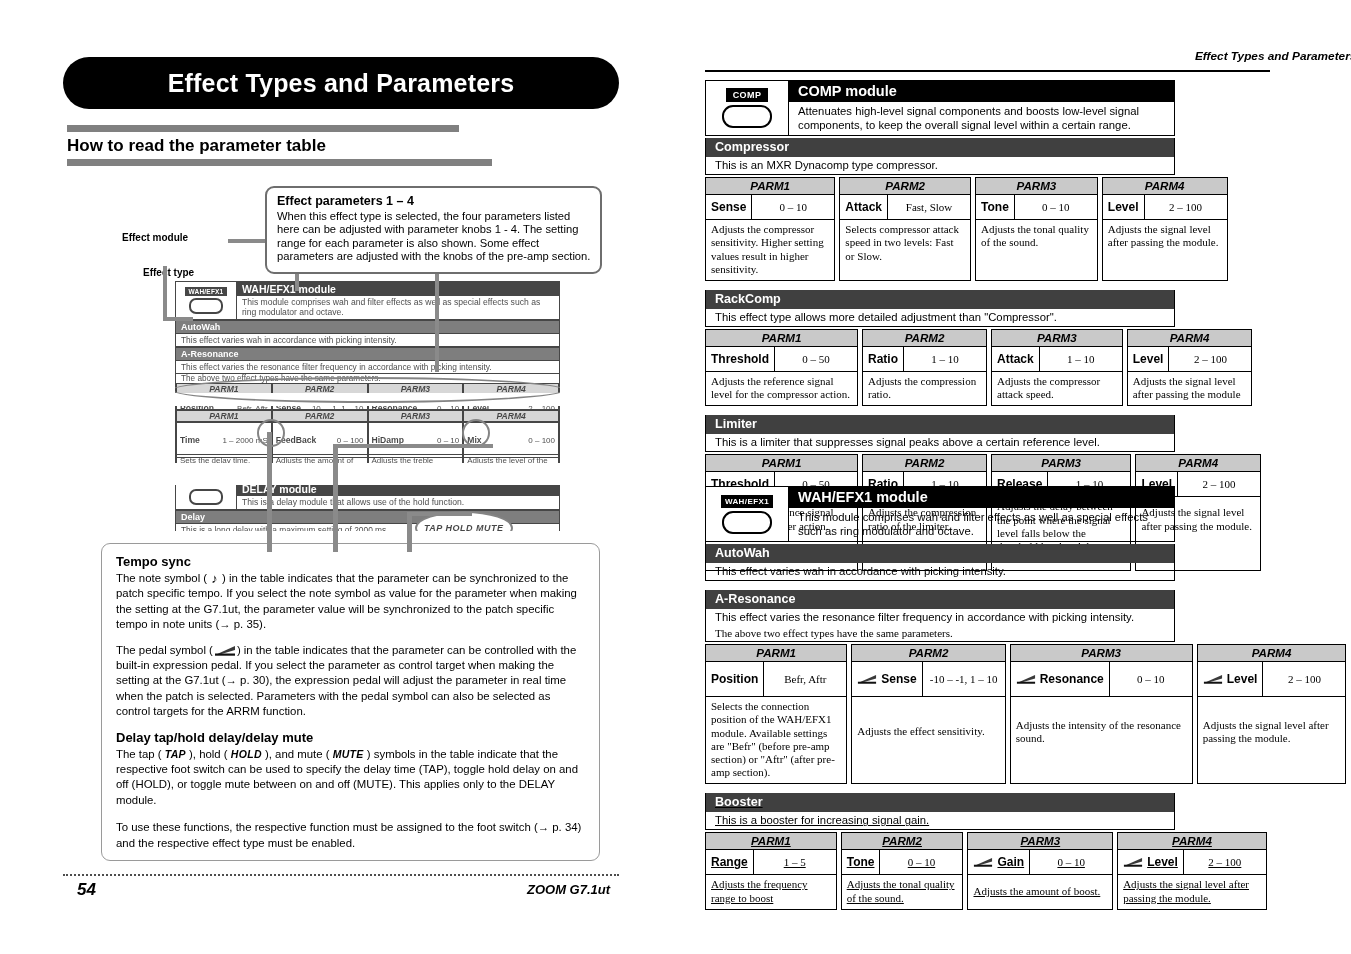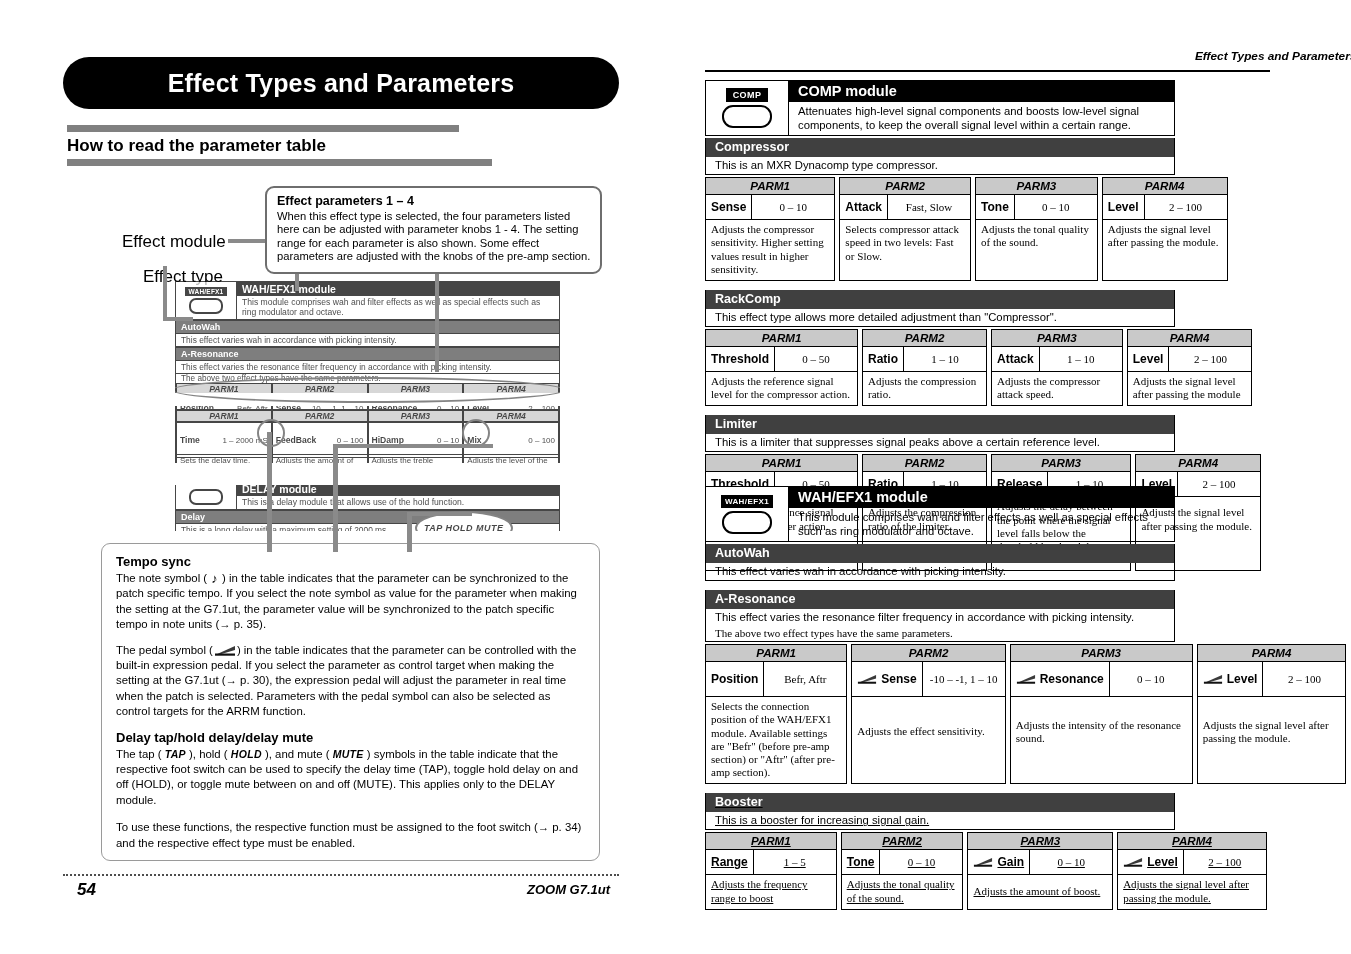--- a/index.html
+++ b/index.html
@@ -32,21 +32,21 @@
 
   
   #callout-params{
     position:absolute;left:265px;top:186px;width:337px;height:88px;
     border:2px solid #6e6e6e;border-radius:9px;background:#fff;
     box-sizing:border-box;padding:6px 9px 4px 10px;z-index:6;
   }
   #callout-params .ch{font-size:12.5px;font-weight:bold;margin-bottom:2px;}
   #callout-params .cb{font-size:11.2px;line-height:13.4px;}
 
-  .lead-label{position:absolute;font-size:17px;font-weight:normal;}
+  .lead-label{position:absolute;font-size:10px;font-weight:bold;}
   #lbl-module{left:122px;top:232px;}
   #lbl-type{left:122px;top:267px;padding-left:21px;}
 
   
   .conn{position:absolute;background:#8a8a8a;z-index:5;}
 
   
   #ghost{position:absolute;left:175px;top:281px;width:385px;height:250px;
          overflow:hidden;opacity:.72;filter:grayscale(1);}
   #ghost .gtable{position:absolute;left:0;top:0;width:385px;

